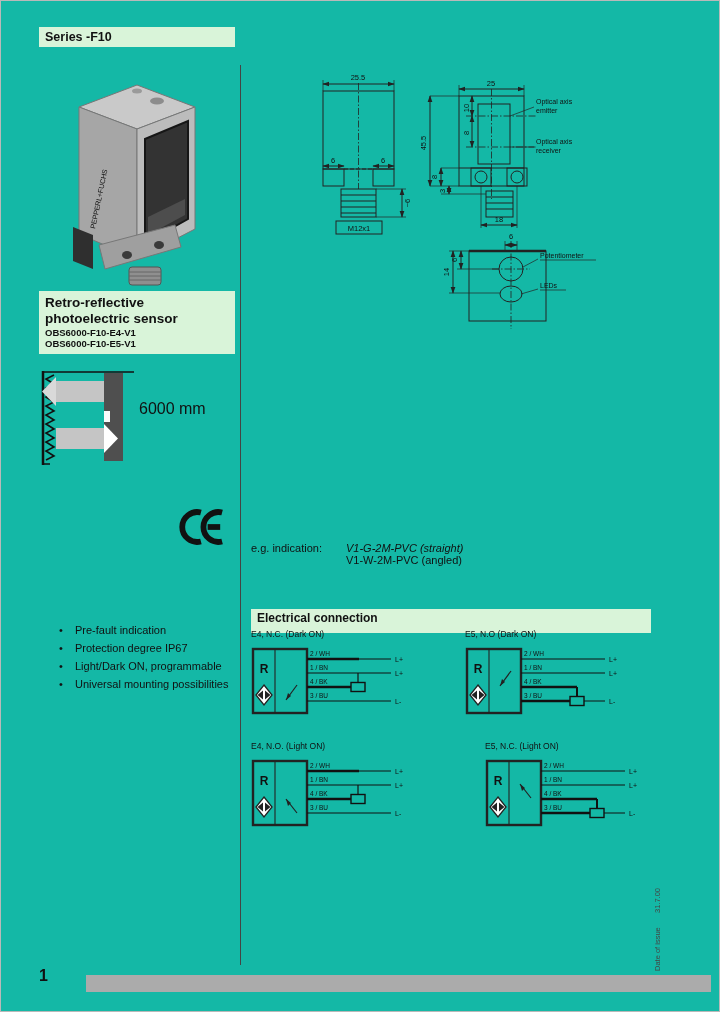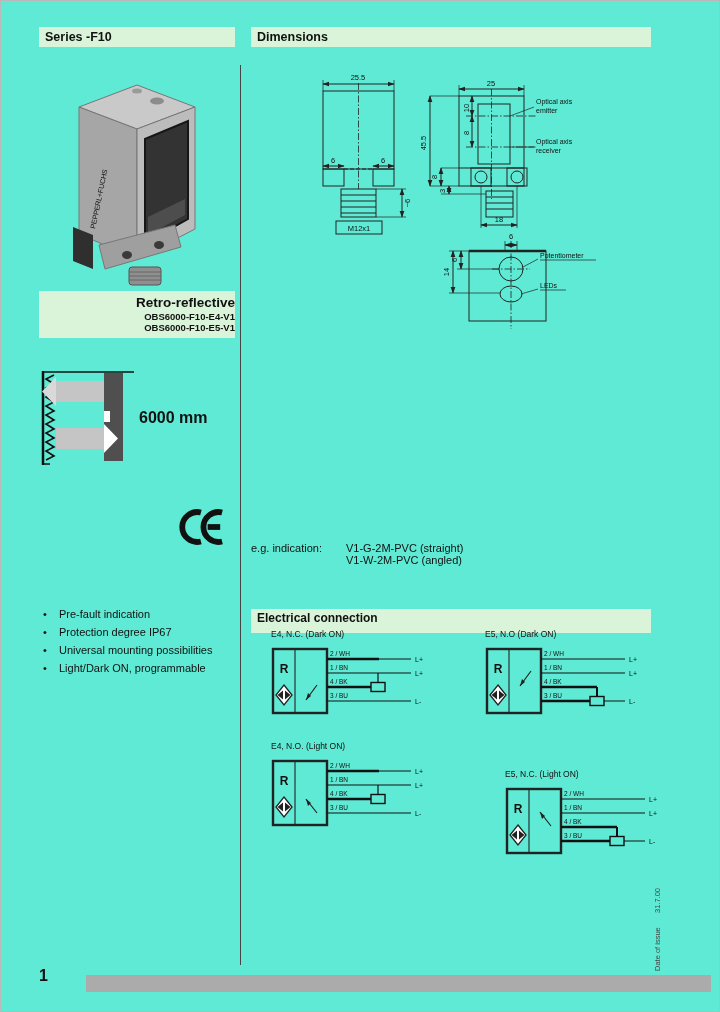--- a/index.html
+++ b/index.html
@@ -1,68 +1,67 @@
 <!DOCTYPE html>
 <html><head>
 <meta charset="utf-8">
 <style>
   html,body{margin:0;padding:0;background:#e8e8e8;}
   .page{
     position:relative;width:720px;height:1012px;margin:0 auto;
-    background:#5eead4;border:1px solid #b9b9b9;box-sizing:border-box;
+    background:#14b8a6;border:1px solid #b9b9b9;box-sizing:border-box;
     font-family:"Liberation Sans","DejaVu Sans",sans-serif;color:#111;
     overflow:hidden;
   }
   .hdr{position:absolute;background:#d9f4d9;font-weight:bold;font-size:12.5px;
        line-height:20px;padding-left:6px;height:20px;box-sizing:border-box;}
   .hdr-series{left:38px;top:26px;width:196px;}
   .hdr-dimensions{left:250px;top:26px;width:400px;}
   .hdr-features{left:38px;top:588px;width:196px;font-size:12px;height:19px;line-height:19px;}
   .hdr-electrical{left:250px;top:608px;width:400px;font-size:12px;height:24px;line-height:19px;}
   .divider-v{position:absolute;left:239px;top:64px;width:1px;height:900px;background:#444;}
   .photo-svg{position:absolute;left:58px;top:76px;}
   .title-block{position:absolute;left:38px;top:290px;width:196px;background:#d9f4d9;
-               padding:4px 0 5px 6px;box-sizing:border-box;text-align:right;}
+               padding:4px 0 5px 6px;box-sizing:border-box;}
   .title-line{font-weight:bold;font-size:13.5px;line-height:16px;}
   .model-line{font-weight:bold;font-size:9.5px;line-height:11px;}
   .range-svg{position:absolute;left:33px;top:366px;}
-  .range-text{position:absolute;left:138px;top:408px;font-weight:bold;font-size:16px;}
+  .range-text{position:absolute;left:138px;top:399px;font-weight:normal;font-size:16px;}
   .ce-svg{position:absolute;left:172px;top:505px;}
-  .features-list{position:absolute;left:38px;top:604px;width:200px;margin:0;padding:0;list-style:none;}
+  .features-list{position:absolute;left:38px;top:604px;width:200px;margin:16px;padding:0;list-style:none;}
   .features-list li{position:relative;font-size:11px;line-height:18px;padding-left:20px;}
   .features-list li::before{content:"\2022";position:absolute;left:4px;top:0;font-size:11px;}
   .conn-note{position:absolute;left:250px;top:514px;width:380px;font-size:11px;}
   .conn-eg-label{position:absolute;left:250px;top:541px;font-size:11px;}
-  .conn-eg-1{position:absolute;left:345px;top:541px;font-size:11px;}
+  .conn-eg-1{position:absolute;left:345px;top:541px;font-size:11px;font-style:italic;}
   .conn-eg-2{position:absolute;left:345px;top:553px;font-size:11px;}
   .dims-svg{position:absolute;left:243px;top:66px;}
-  .wd{position:absolute;width:200px;margin-left:20px;}
+  .wd{position:absolute;width:200px;}
   .wd-cap{font-size:8.5px;line-height:10px;margin-bottom:2px;}
   .wd1{left:250px;top:628px;}  .wd2{left:464px;top:628px;}
-  .wd3{left:250px;top:740px;}  .wd4{left:455px;top:768px;padding-left:29px;}
+  .wd3{left:250px;top:740px;}  .wd4{left:455px;top:740px;padding-left:29px;}
   .footer-bar{position:absolute;left:85px;top:974px;width:625px;height:17px;background:#ababab;}
   .page-number{position:absolute;left:38px;top:966px;font-weight:bold;font-size:16px;}
   .vtext{position:absolute;writing-mode:vertical-rl;transform:rotate(180deg);
          font-size:7.5px;color:#444;left:652px;}
   .v-date{top:866px;height:46px;}
   .v-label{top:918px;height:52px;}
   svg text{font-family:"Liberation Sans","DejaVu Sans",sans-serif;fill:#111;}
   .dimtxt{font-size:7.5px;}
   .lbltxt{font-size:7px;}
   .wiretxt{font-size:6.5px;}
   .railtxt{font-size:7px;}
   .rtxt{font-size:12px;font-weight:bold;}
 </style>
 </head>
 <body>
 
 <div class="page">
 
   <div class="hdr hdr-series">Series -F10</div>
-  <div class="hdr hdr-dimensions">Dimensions</div>
   <div class="divider-v"></div>
 
   <svg class="photo-svg" width="152" height="212" viewBox="0 0 152 212">
     <polygon points="20,30 78,8 136,30 78,52" fill="#c9c9c9" stroke="#777" stroke-width="1"></polygon>
     <ellipse cx="98" cy="24" rx="7" ry="3.5" fill="#8c8c8c"></ellipse>
     <ellipse cx="78" cy="14" rx="5" ry="2.5" fill="#9a9a9a"></ellipse>
     <polygon points="20,30 78,52 78,182 20,157" fill="#a6a6a6" stroke="#777" stroke-width="1"></polygon>
     <polygon points="78,52 136,30 136,152 78,182" fill="#bcbcbc" stroke="#777" stroke-width="1"></polygon>
     <polygon points="86,62 129,44 129,142 86,166" fill="#333" stroke="#161616" stroke-width="2"></polygon>
     <polygon points="89,140 126,122 126,138 89,158" fill="#4d4d4d"></polygon>
@@ -72,20 +71,21 @@
     <ellipse cx="68" cy="178" rx="5" ry="4" fill="#3a3a3a"></ellipse>
     <ellipse cx="100" cy="168" rx="5" ry="4" fill="#3a3a3a"></ellipse>
     <rect x="70" y="190" width="32" height="18" rx="3" fill="#8f8f8f" stroke="#555"></rect>
     <line x1="70" y1="195" x2="102" y2="195" stroke="#666" stroke-width="1"></line>
     <line x1="70" y1="199" x2="102" y2="199" stroke="#666" stroke-width="1"></line>
     <line x1="70" y1="203" x2="102" y2="203" stroke="#666" stroke-width="1"></line>
   </svg>
 
   <div class="title-block">
     <div class="title-line">Retro-reflective</div>
+    <div class="title-line">photoelectric sensor</div>
     <div class="model-line">OBS6000-F10-E4-V1</div>
     <div class="model-line">OBS6000-F10-E5-V1</div>
   </div>
 
   <svg class="range-svg" width="110" height="102" viewBox="0 0 110 102">
     <line x1="9" y1="5" x2="100" y2="5" stroke="#111" stroke-width="1.5"></line>
     <line x1="9" y1="4" x2="9" y2="98" stroke="#111" stroke-width="2.5"></line>
     <line x1="9" y1="97" x2="16" y2="97" stroke="#111" stroke-width="1.5"></line>
     <polyline points="20,8 12,12 20,17 12,21 20,26 12,30 20,35 12,39 20,44 12,48 20,53 12,57 20,62 12,66 20,71 12,75 20,80 12,84 20,89 12,93" fill="none" stroke="#111" stroke-width="1.6"></polyline>
     <rect x="70" y="6" width="19" height="88" fill="#4f4f4f"></rect>
@@ -100,22 +100,22 @@
   <svg class="ce-svg" width="52" height="42" viewBox="0 0 54 42">
     <title>CE</title>
     <path d="M 29 6 A 15.5 15.5 0 1 0 29 36" fill="none" stroke="#111" stroke-width="6"></path>
     <path d="M 51 6 A 15.5 15.5 0 1 0 51 36" fill="none" stroke="#111" stroke-width="6"></path>
     <line x1="36" y1="21" x2="49" y2="21" stroke="#111" stroke-width="6"></line>
   </svg>
 
   <ul class="features-list">
     <li>Pre-fault indication</li>
     <li>Protection degree IP67</li>
+    <li>Light/Dark ON, programmable</li>
     <li>Universal mounting possibilities</li>
-    <li>Light/Dark ON, programmable</li>
   </ul>
 
   <svg class="dims-svg" width="420" height="300" viewBox="0 0 420 300">
     <defs>
       <marker id="arr" viewBox="0 0 10 10" refX="9" refY="5" markerWidth="7" markerHeight="7" orient="auto-start-reverse">
         <path d="M0,1.5 L10,5 L0,8.5 z" fill="#222"></path>
       </marker>
     </defs>
 
     <g stroke="#222" stroke-width="1" fill="none">

